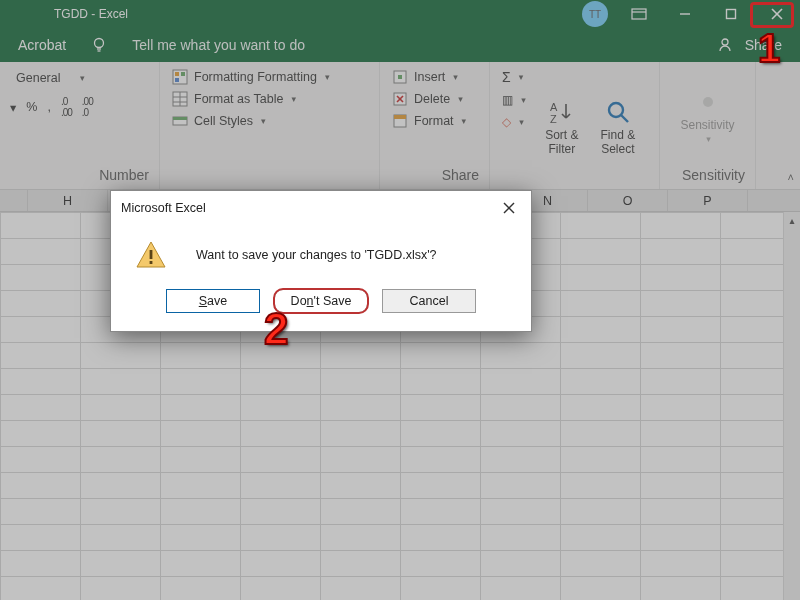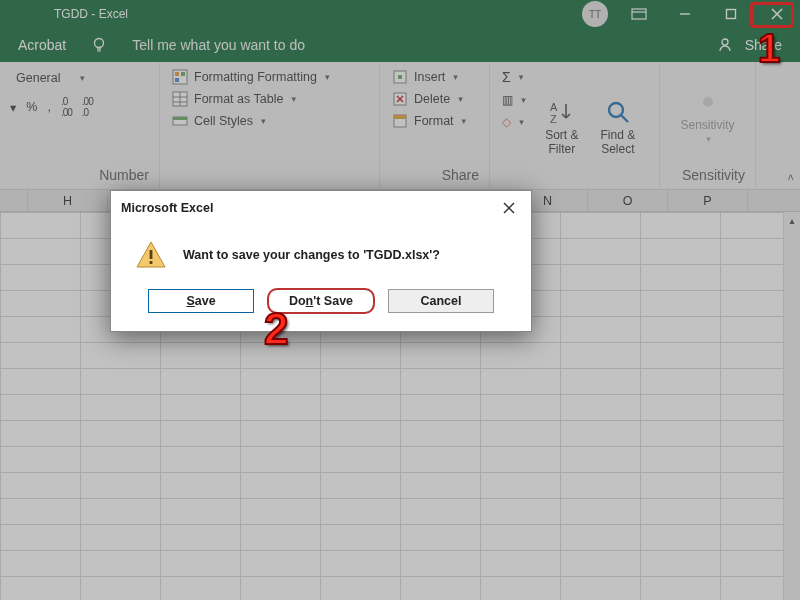--- a/index.html
+++ b/index.html
@@ -1,21 +1,21 @@
 <!DOCTYPE html>
 <html><head>
 <meta charset="utf-8">
 <style>
 * { box-sizing: border-box; margin: 0; padding: 0; font-family: "Segoe UI", Arial, sans-serif; }
 body { width: 800px; height: 600px; overflow: hidden; background: #fff; position: relative; }
 
 
 .titlebar { height: 28px; background: #217346; color: #fff; display: flex; align-items: center; font-size: 12px; position: relative; }
 .titlebar .title { position: absolute; left: 24px; margin-left: 30px; }
-.titlebar .avatar { margin-left: auto; width: 26px; height: 26px; border-radius: 50%; background: #e5e5e5; color: #666; font-size: 10px; display: flex; align-items: center; justify-content: center; margin-right: 8px; }
+.titlebar .avatar { margin-left: auto; width: 26px; height: 26px; border-radius: 50%; background: #7dd3fc; color: #666; font-size: 10px; display: flex; align-items: center; justify-content: center; margin-right: 8px; }
 .titlebar .wbtn { width: 46px; height: 28px; display: flex; align-items: center; justify-content: center; color: #fff; }
 .titlebar .wbtn svg { stroke: #fff; }
 .titlebar .close { background: #217346; }
 .titlebar .ribbtn svg { stroke:#fff; fill:none; }
 
 
 .tabrow { height: 34px; background: #217346; color: #fff; display: flex; align-items: center; padding: 0 18px; gap: 24px; font-size: 14px; }
 .tabrow .bulb { width: 18px; height: 18px; }
 .tabrow .tellme { opacity: .95; }
 .tabrow .share { margin-left: auto; display: flex; align-items: center; gap: 12px; }
@@ -49,27 +49,27 @@
     linear-gradient(to bottom, #d9d9d9 1px, transparent 1px);
   background-size: 80px 26px;
 }
 .vscroll { position:absolute; right:0; top:0; width:17px; height:100%; background:#f0f0f0; border-left:1px solid #ddd;}
 .vscroll .arr { height:17px; text-align:center; font-size:10px; color:#555; line-height:17px;}
 
 
 .dim { position:absolute; inset:0; background:rgba(80,80,80,.35); }
 
 
-.dialog { position:absolute; left:110px; top:190px; width:422px; background:#fff; border:1px solid #888; box-shadow:0 6px 24px rgba(0,0,0,.5); font-size:12.5px; color:#222;font-weight:bold; }
+.dialog { position:absolute; left:110px; top:190px; width:422px; background:#fff; border:1px solid #888; box-shadow:0 6px 24px rgba(0,0,0,.5); font-size:12.5px; color:#222; }
 .dialog .hd { display:flex; align-items:center; padding:6px 8px 6px 10px; }
 .dialog .hd .x { margin-left:auto; width:28px; height:22px; display:flex; align-items:center; justify-content:center; }
-.dialog .bd { display:flex; align-items:center; gap:16px; padding:14px 18px 8px 24px; }
+.dialog .bd { display:flex; align-items:center; gap:29px; padding:14px 18px 8px 24px; }
 .warnicon { width:32px; height:32px; }
 .dialog .ft { display:flex; gap:14px; justify-content:center; padding:10px 0 18px; }
-.dbtn { width:106px; height:24px; background:#eee; border:1px solid #999; font-size:12.5px; display:flex; align-items:center; justify-content:center; }
+.dbtn { width:94px; height:24px; background:#eee; border:1px solid #999; font-size:12.5px; display:flex; align-items:center; justify-content:center; }
 .dbtn.primary { border:1px solid #0a64a4; background:#fff; }
 .dbtn.focus { outline:2px solid #b33; outline-offset:-1px; background:#fff;border-radius:9px; }
 .ul { text-decoration: underline; }
 
 
 .badge { position:absolute; font-family: Arial Black, Arial, sans-serif; font-weight:900; color:#ff2a1a; -webkit-text-stroke:2px #7a0000; text-shadow:2px 2px 3px rgba(0,0,0,.6);}
 .redbox { position:absolute; border:3px solid #c62828; border-radius:4px; }
 </style>
 </head>
 <body>

